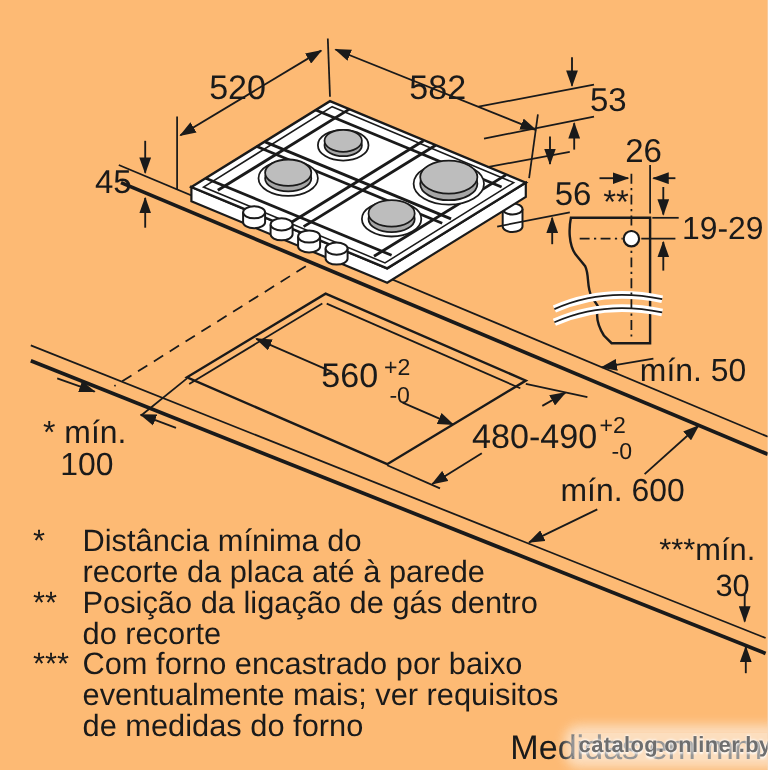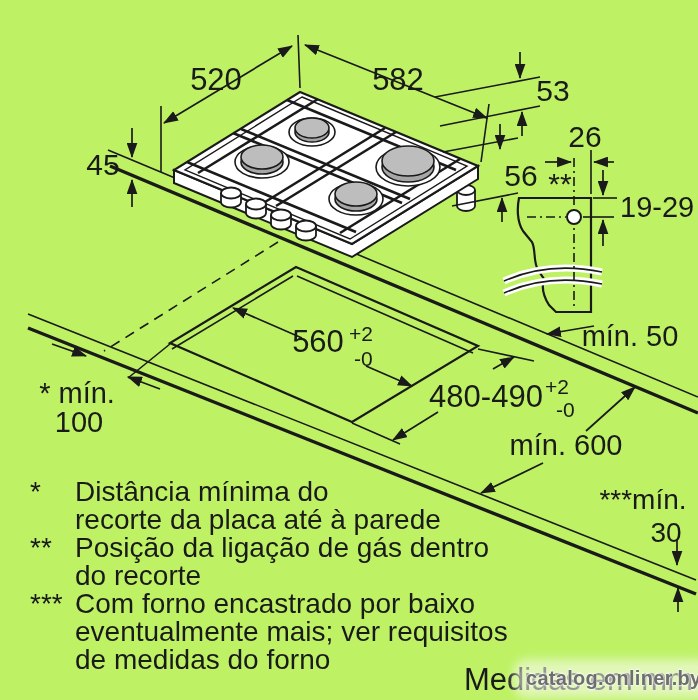--- a/index.html
+++ b/index.html
@@ -1,16 +1,16 @@
 <!DOCTYPE html>
 <html><head>
 <meta charset="utf-8">
 <style>
   html,body{margin:0;padding:0;background:#e8e8e8;}
-  .screen{position:relative;width:698px;height:700px;background:#bef264;overflow:hidden;
+  .screen{position:relative;width:698px;height:700px;background:#fdba74;overflow:hidden;
           font-family:"Liberation Sans",sans-serif;}
   svg{position:absolute;left:0;top:0;}
   svg text{font-family:"Liberation Sans",sans-serif;fill:#1a1a1a;}
   .t31{font-size:31px;} .t30{font-size:30px;} .t29{font-size:29px;} .t28{font-size:28px;} .t21{font-size:21px;}
   .mid{text-anchor:middle;} .end{text-anchor:end;}
   .ln{stroke:#1a1a1a;stroke-width:1.6;fill:none;}
   .ln2{stroke:#1a1a1a;stroke-width:2.2;fill:none;}
   .thick{stroke:#1a1a1a;stroke-width:3.4;fill:none;}
   .grate{stroke:#1a1a1a;stroke-width:2.6;fill:none;}
   .arrow{stroke:#1a1a1a;stroke-width:1.7;fill:none;}

